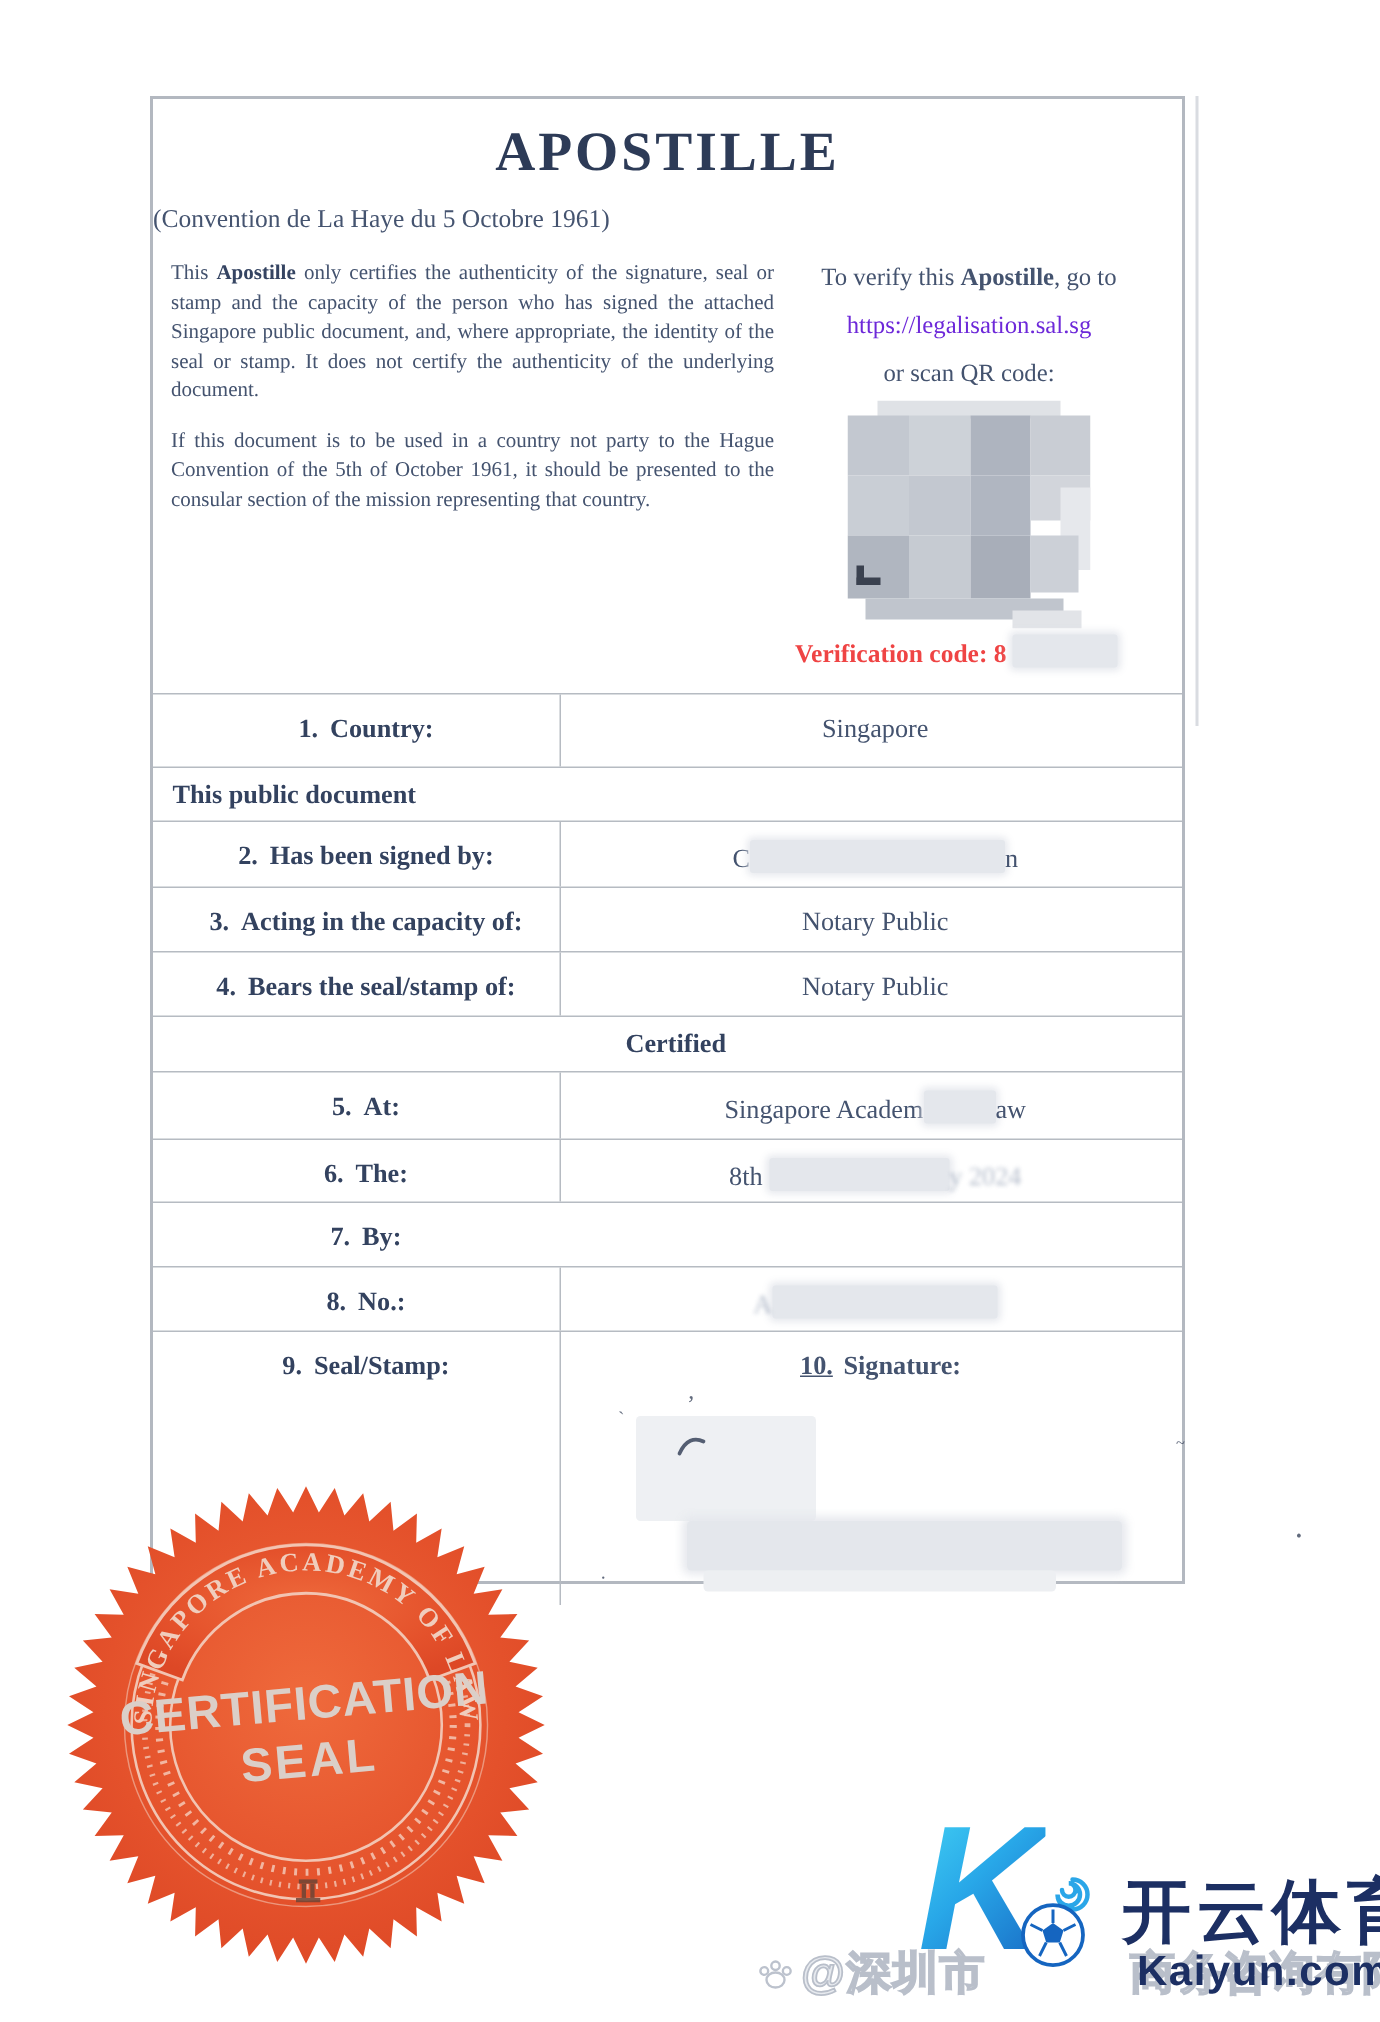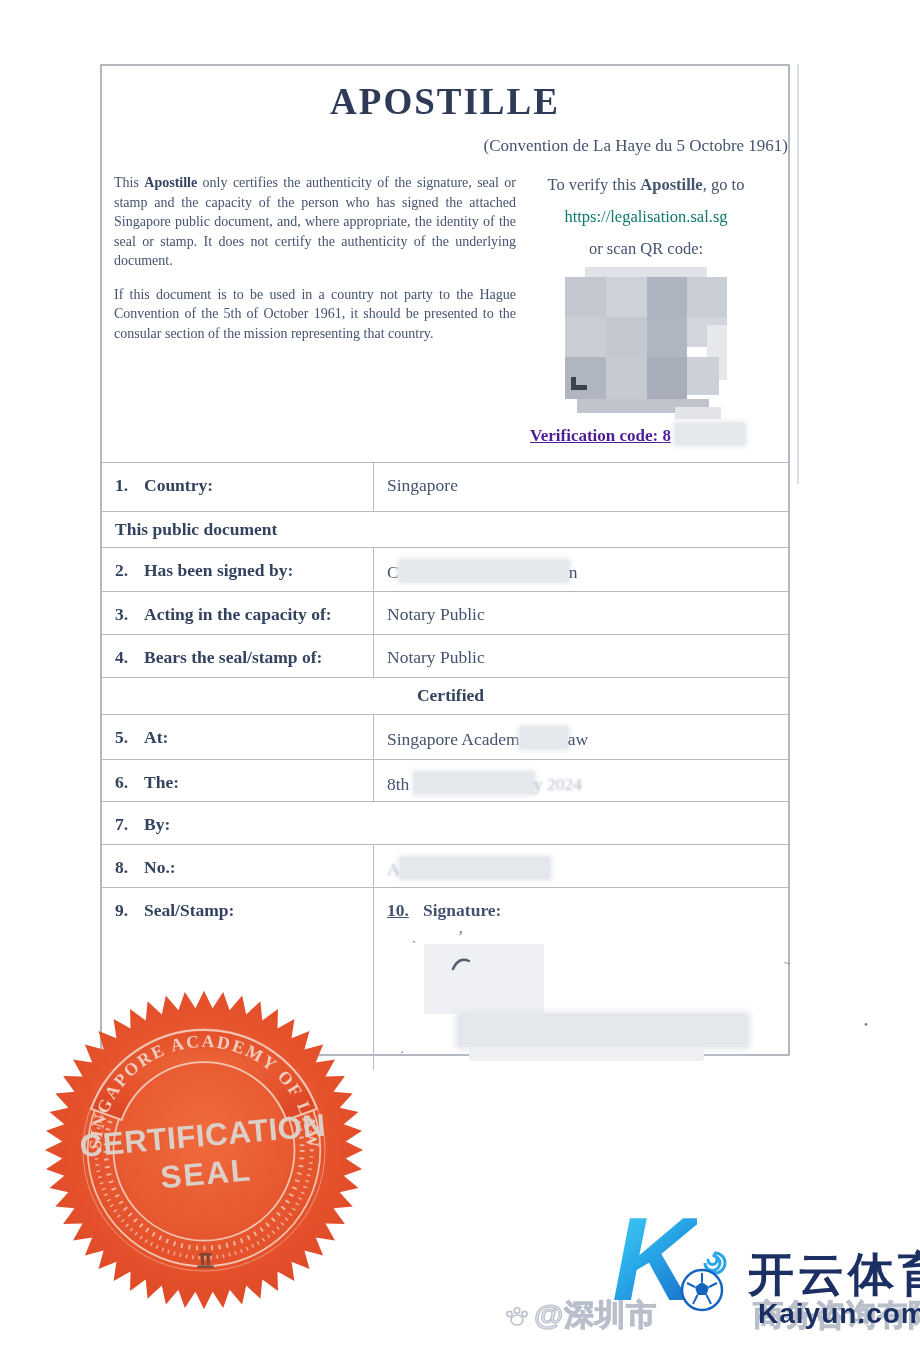--- a/index.html
+++ b/index.html
@@ -16,40 +16,40 @@
     border:2px solid #b3b8c0; background:#fff;
   }
   .doc::after{ content:""; position:absolute; top:-2px; right:-11px; width:2px; height:420px;
     background:#d9dce1; }
 
   .doc-header { height:382px; position:relative; }
   .doc-title {
     text-align:center; margin-top:14px; font-size:37px; font-weight:bold;
     letter-spacing:2px; color:#2d3b57; font-family:"Liberation Serif", serif;
   }
-  .doc-subtitle { text-align:right; margin-top:13px; font-size:17px; color:#455470; }
+  .doc-subtitle { text-align:left; margin-top:13px; font-size:17px; color:#455470; }
 
   .header-cols { display:flex; margin-top:17px; padding:0 12px 0 12px; }
   .left-col { width:402px; }
   .left-col p {
     font-size:14px; line-height:19.5px; text-align:justify; color:#44536f;
     margin-bottom:14px;
   }
   .left-col b { color:#354462; }
   .right-col { flex:1; text-align:center; font-size:16.5px; }
   .verify-line { margin-top:2px; color:#44536f; }
-  .verify-link { display:block; margin-top:12px; color:#0f766e; text-decoration:none; cursor:pointer; }
+  .verify-link { display:block; margin-top:12px; color:#6d28d9; text-decoration:none; cursor:pointer; }
   .scan-line { margin-top:12px; }
   .qr-wrap { margin:8px auto 0 auto; width:162px; height:152px; }
   .vcode { text-align:left; padding-left:14px; margin-top:4px; font-size:17px; }
-  .vcode b { color:#4c1d95;text-decoration:underline; }
+  .vcode b { color:#ef4444; }
 
   
   .tbl { width:100%; }
-  .row { display:flex; border-top:1.5px solid #b6bbc2; }
+  .row { display:flex; border-top:1.5px solid #b6bbc2;text-align:center; }
   .row .lab { flex:0 0 271px; padding:12px 8px 6px 13px; font-weight:bold; color:#33425f; font-size:17.5px; }
   .row .lab .num { display:inline-block; width:29px; }
   .row .val { flex:1; border-left:1.5px solid #b6bbc2; padding:12px 8px 6px 13px; font-size:17.5px; color:#44536f; position:relative; }
   .sec { border-top:1.5px solid #b6bbc2; padding:7px 2px 5px 13px; font-weight:bold; color:#33425f; font-size:17.5px; }
   .sec.center { text-align:center; }
   .h49{min-height:49px}.h36{min-height:36px}.h44{min-height:44px}.h43{min-height:43px}
   .h37{min-height:37px}.h45{min-height:45px}.h42{min-height:42px}.h183{min-height:183px}
 
   .blurbox { display:inline-block; vertical-align:-4px; height:22px; border-radius:2px;
     background:#e4e7ec; box-shadow:0 0 5px 2px rgba(228,231,236,.9); }

